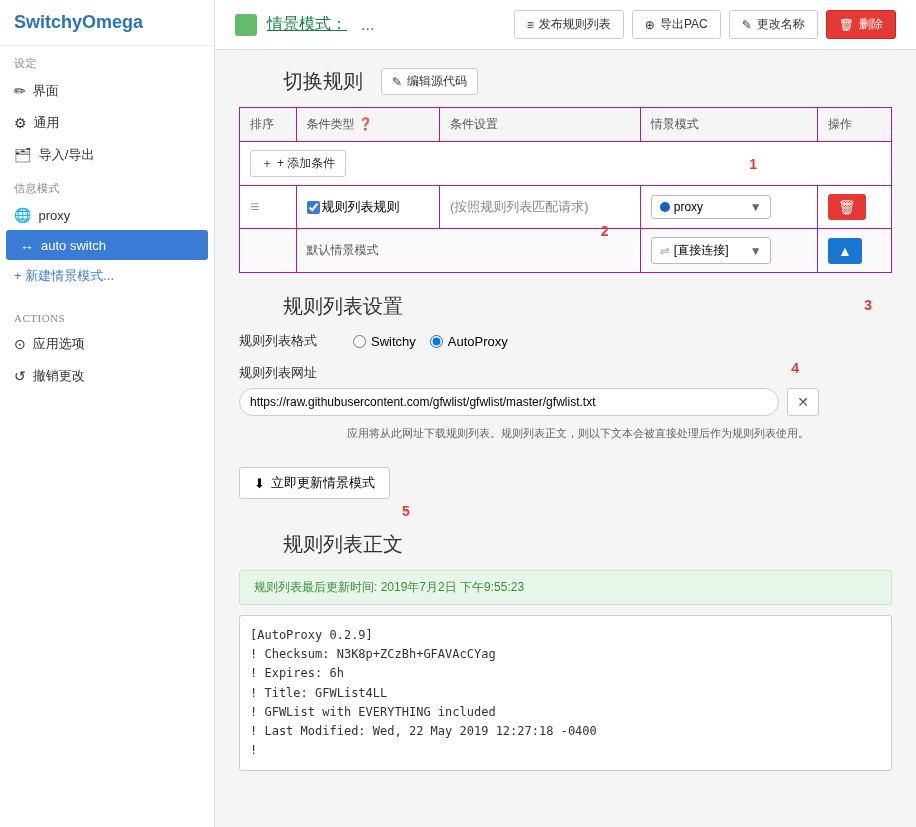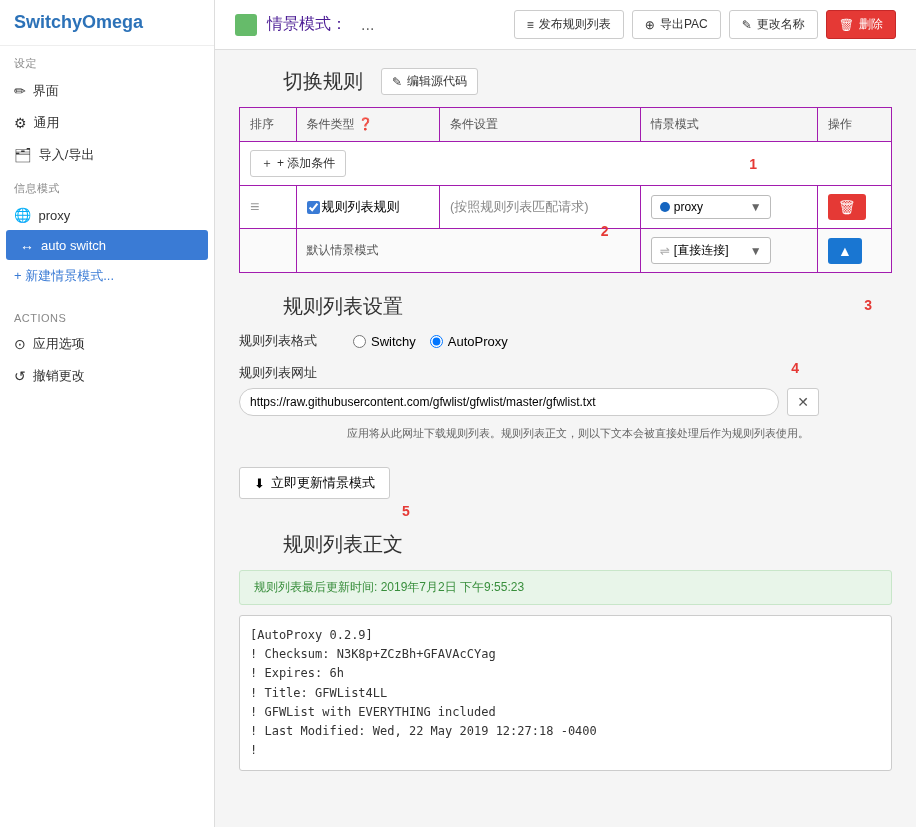--- a/index.html
+++ b/index.html
@@ -40,21 +40,21 @@
     }
     .sidebar-item.active {
       background: #3a7bd5;
       color: #fff;
       border-radius: 3px;
       margin: 0 6px;
     }
     .sidebar-item.active .item-icon { color: #fff; }
     .item-icon { font-size: 14px; }
     .sidebar-item-add { color: #3a7bd5; }
-    .actions-section { margin-top: 10px; }
+    .actions-section { margin-top: 10px; font-family: Liberation Serif, serif; }
 
     
     #main {
       flex: 1;
       overflow-y: auto;
       background: #f5f5f5;
       padding: 0;
     }
 
     
@@ -70,22 +70,23 @@
       width: 22px;
       height: 22px;
       background: #66bb6a;
       border-radius: 3px;
       display: inline-block;
       flex-shrink: 0;
     }
     .header-title {
       font-size: 16px;
       font-weight: 500;
-      color: #4c1d95;
+      color: #15803d;
       margin-right: 4px;
+      text-decoration: underline;
     }
     .header-dots {
       font-size: 16px;
       color: #666;
       margin-right: 8px;
     }
     .header-buttons {
       display: flex;
       gap: 8px;
       margin-left: auto;

